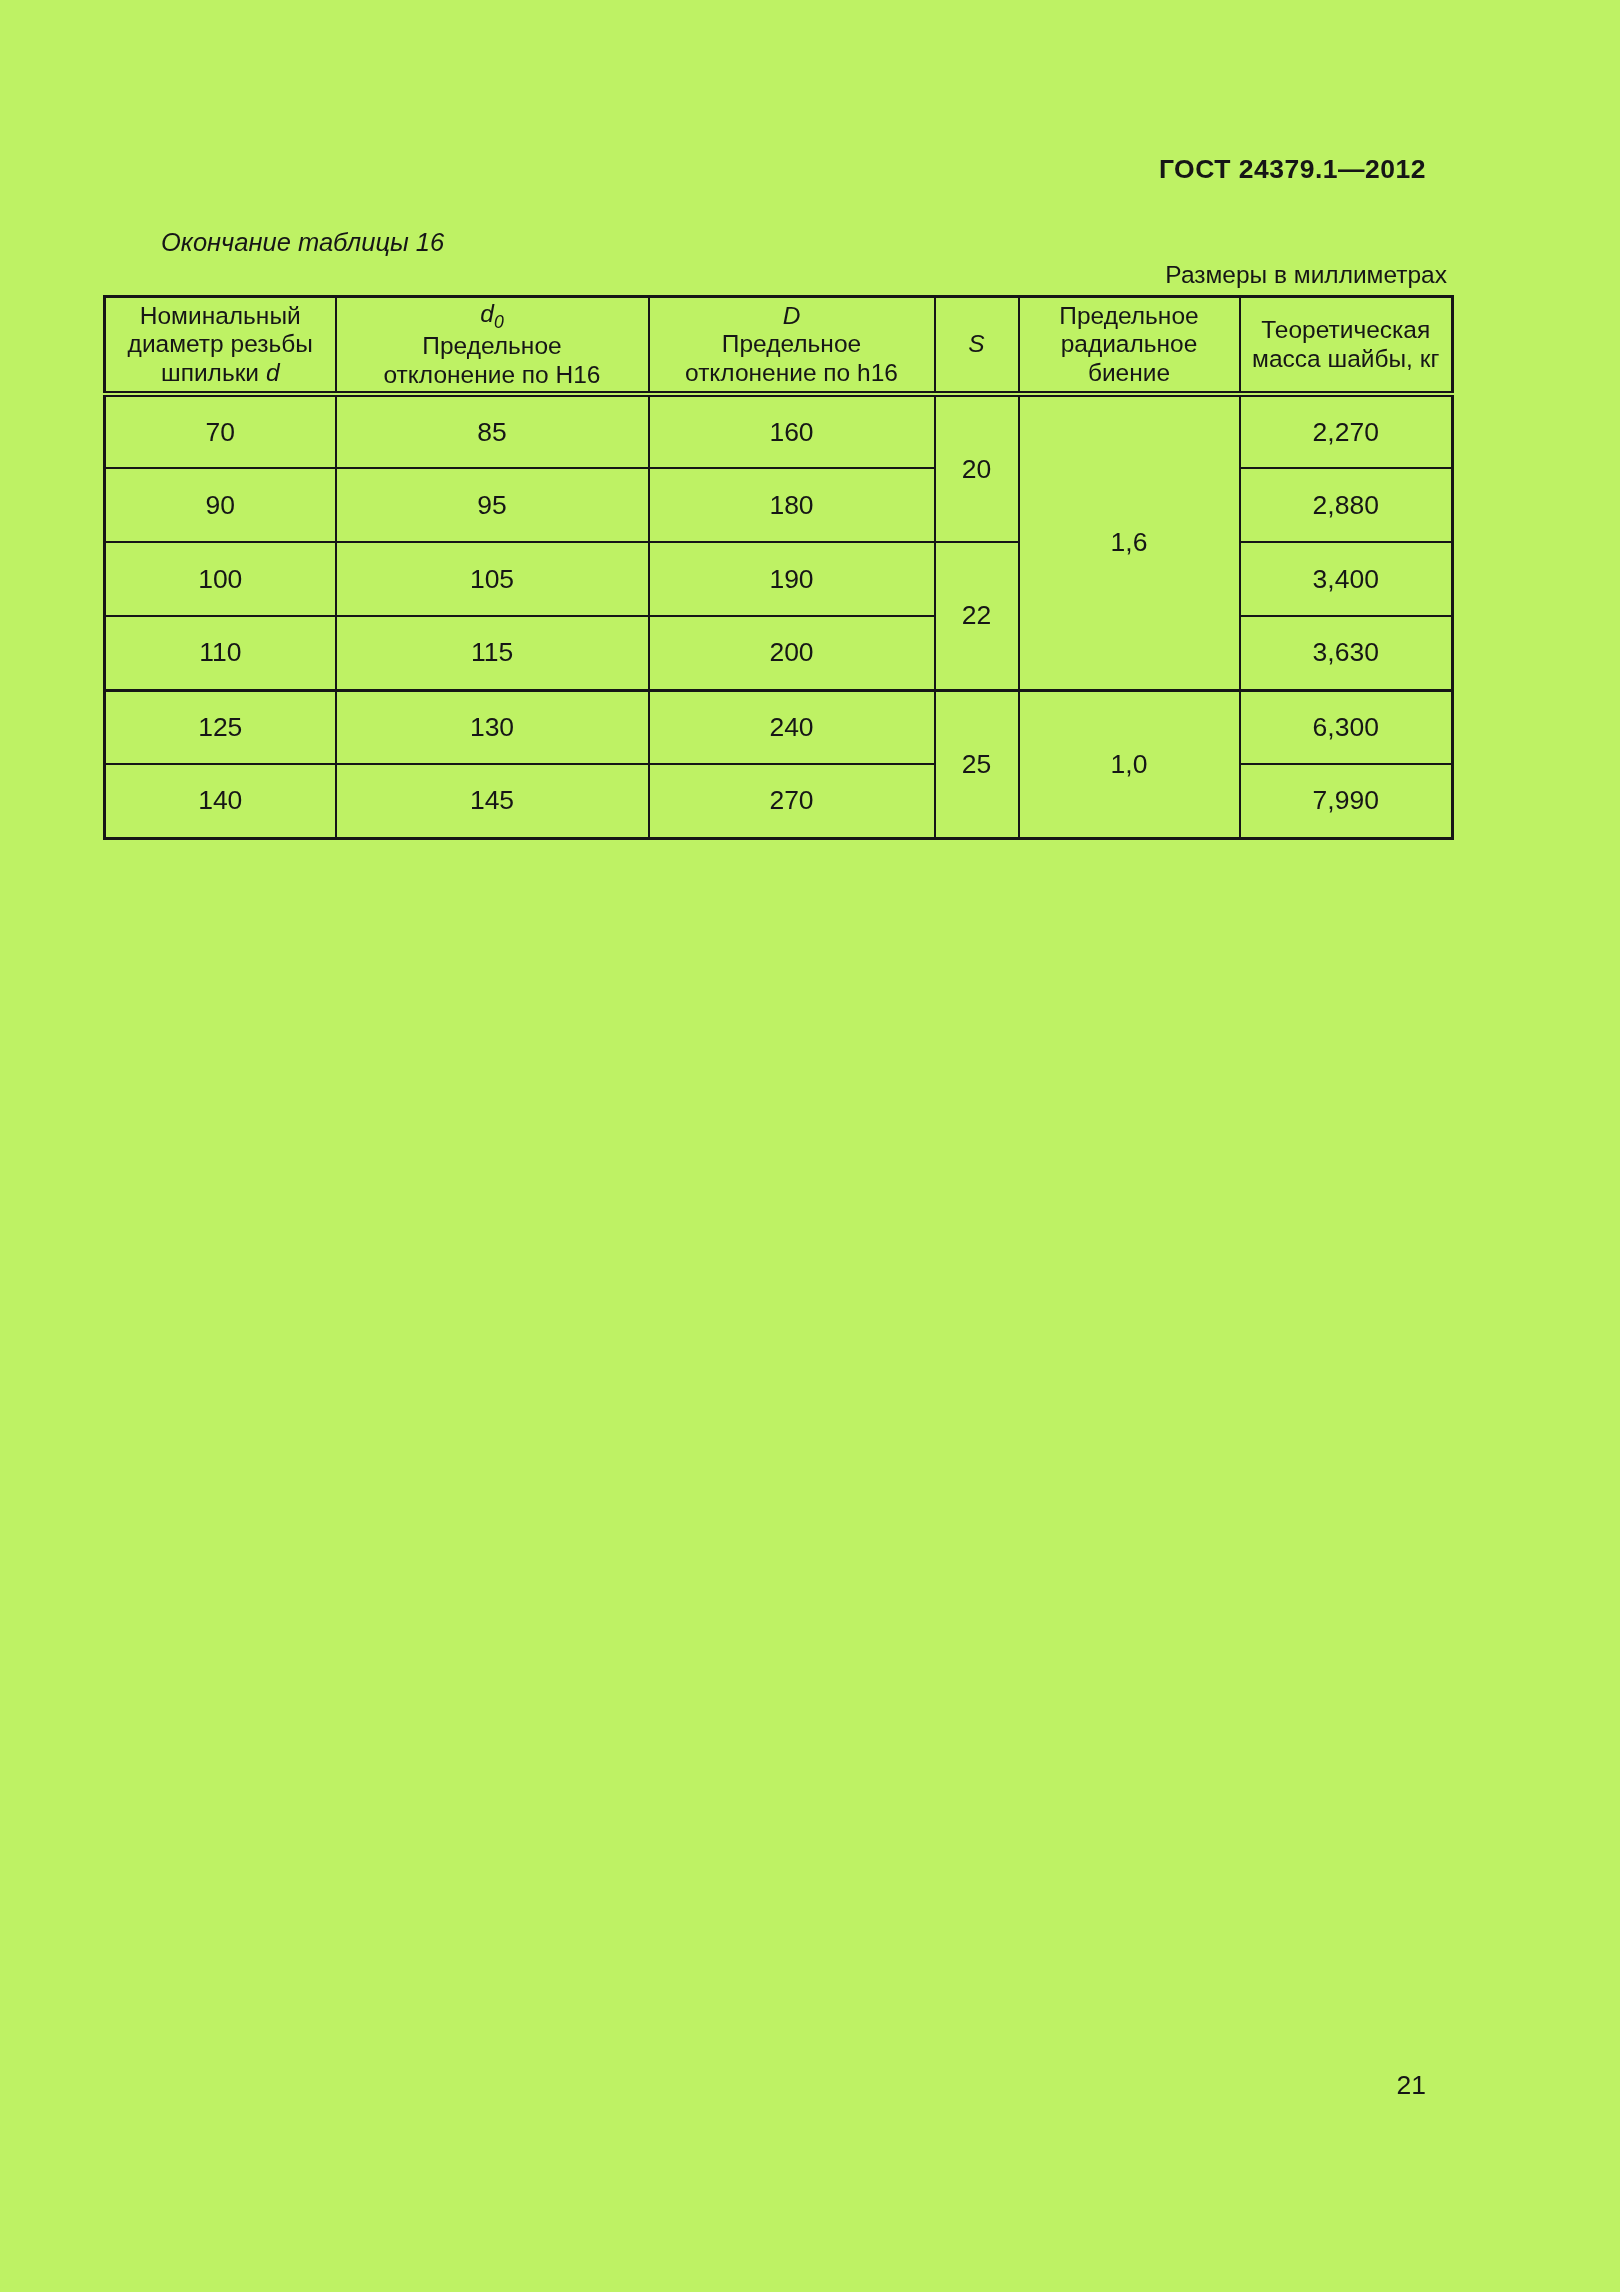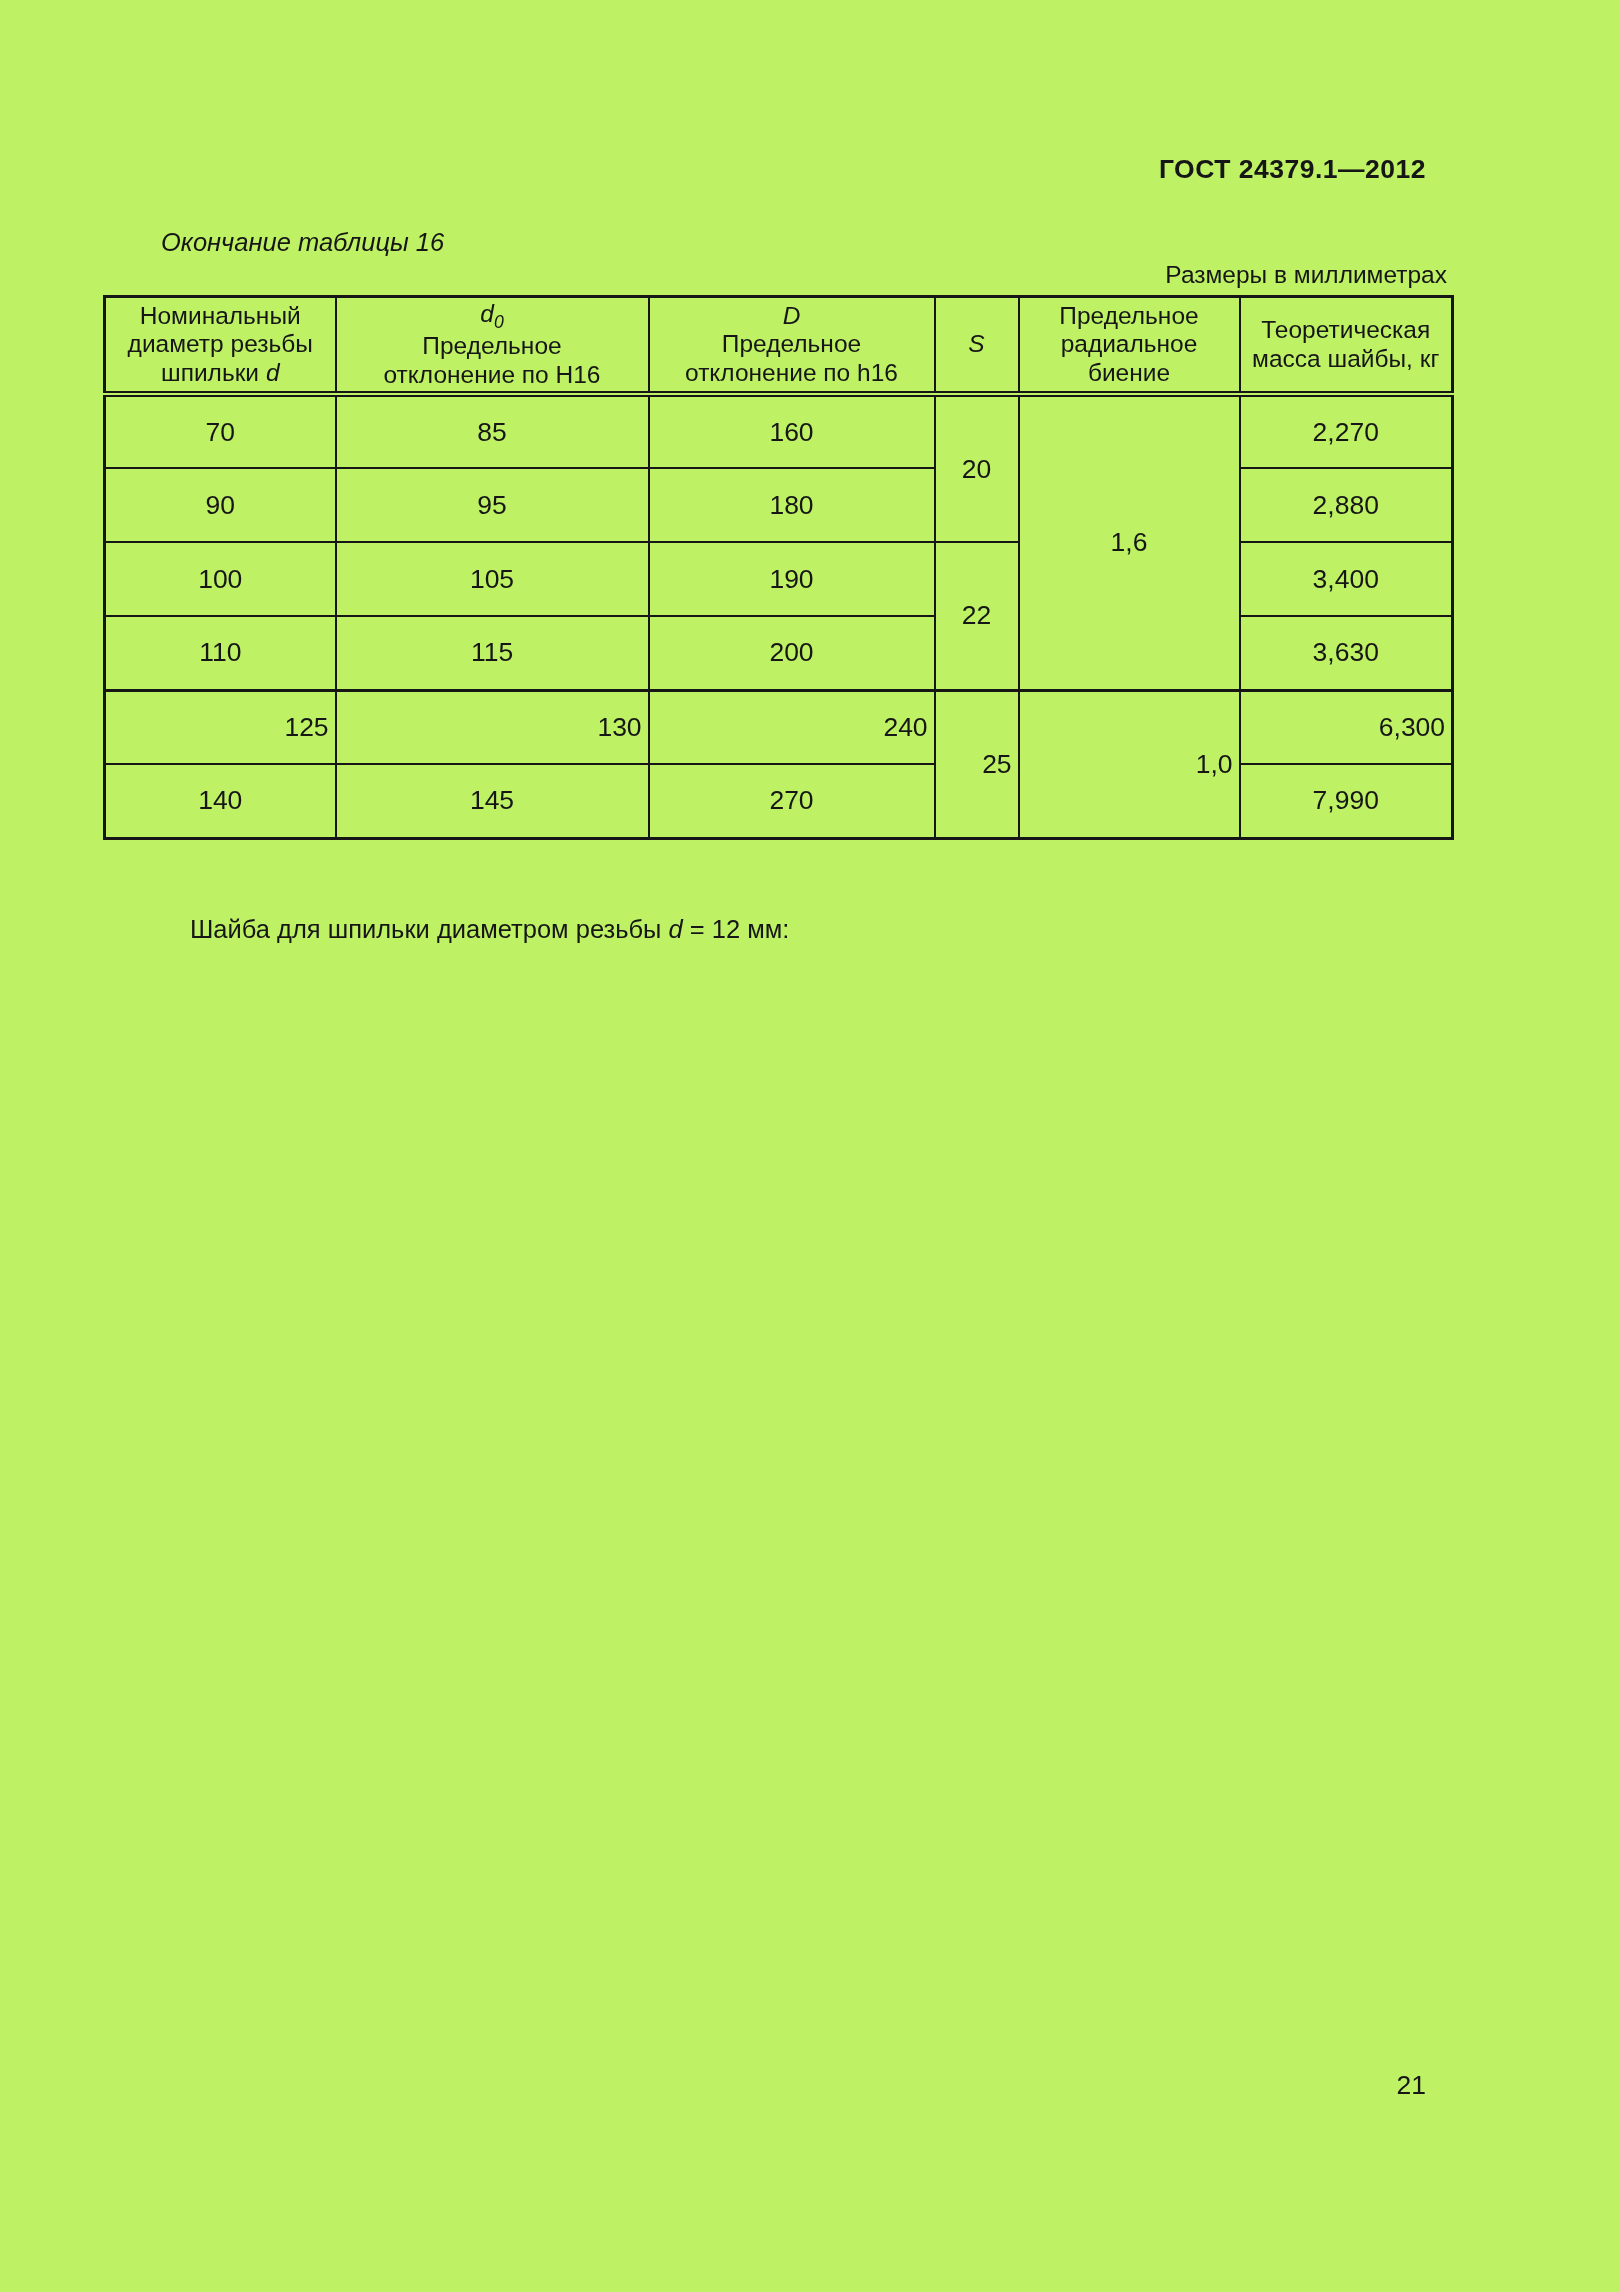--- a/index.html
+++ b/index.html
@@ -62,21 +62,21 @@
     font-weight: normal;
     font-size: 24.5px;
     line-height: 1.16;
     border-bottom: 6.9px double #161616;
   }
   .gost-table tbody tr { height: 74px; }
   .gost-table tbody td {
     font-size: 26.5px;
     border-top-width: 2.9px;
   }
-  .gost-table tbody tr.group-break td { border-top-width: 3.9px; text-align: right; }
+  .gost-table tbody tr.group-break td { border-top-width: 3.9px; }
   .var { font-style: italic; }
   .gost-table sub { font-size: 0.72em; }
   .example-heading {
     position: absolute;
     left: 190px;
     top: 881px;
     font-size: 25.5px;
     letter-spacing: 6.9px;
     word-spacing: 9.8px;
   }
@@ -179,19 +179,18 @@
       <tr>
         <td>140</td>
         <td>145</td>
         <td>270</td>
         <td>7,990</td>
       </tr>
     </tbody>
   </table>
 
 
-  <div class="example-line"><span>Шайба для шпильки диаметром резьбы</span> <i class="var">d</i> <span>= 12 мм:</span></div>
 
 
   <div class="page-number">21</div>
 
 </div>
 
 
 </body></html>

